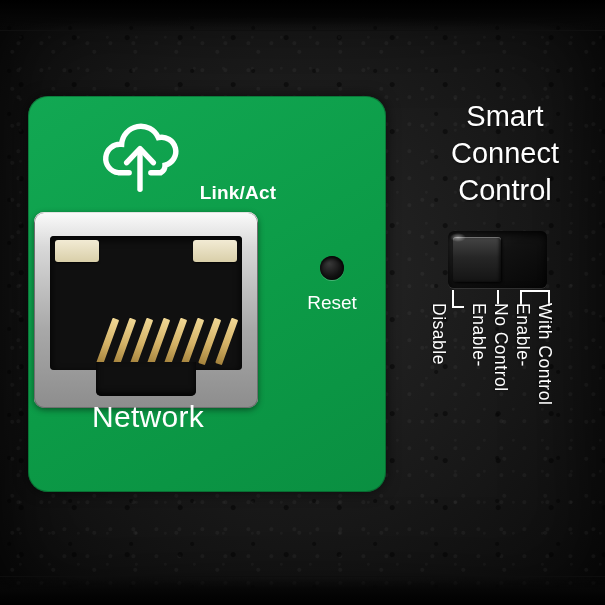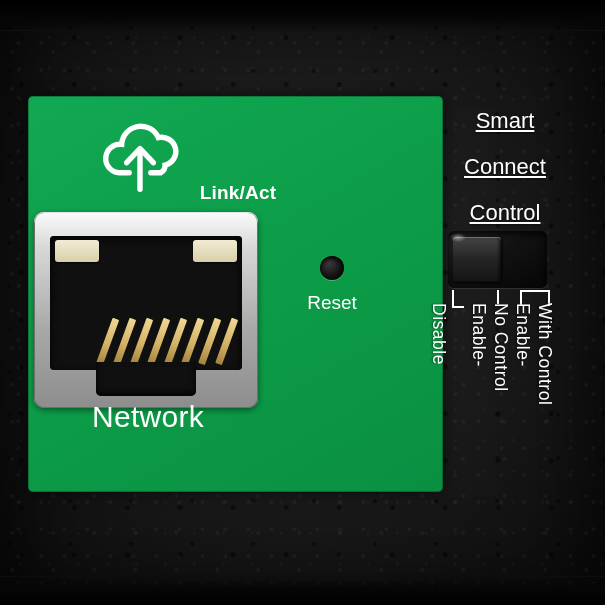--- a/index.html
+++ b/index.html
@@ -25,21 +25,21 @@
     border-bottom:1px solid rgba(255,255,255,.06);
   }
   .edge-bottom{
     position:absolute;left:0;bottom:0;width:605px;height:28px;
     background:linear-gradient(0deg,#000 0%,#060606 55%,rgba(0,0,0,0) 100%);
     border-top:1px solid rgba(255,255,255,.05);
   }
 
   
   .green-module{
-    position:absolute;left:28px;top:96px;width:415px;height:396px;border-radius:5px;
+    position:absolute;left:28px;top:96px;width:358px;height:396px;border-radius:20px;
     background:linear-gradient(150deg,#12a853 0%,#0c9b47 55%,#0a8f41 100%);
     box-shadow:inset 0 0 0 1px rgba(0,0,0,.25), 0 0 14px rgba(0,0,0,.6);
   }
   .cloud{position:absolute;left:62px;top:12px;width:100px;height:86px;}
   .linkact{
     position:absolute;left:140px;top:86px;width:140px;text-align:center;
     color:#fff;font-size:19px;font-weight:700;letter-spacing:.2px;
   }
   .rj45{
     position:absolute;left:6px;top:116px;width:224px;height:196px;border-radius:10px;
@@ -80,23 +80,22 @@
     color:#fff;font-size:19px;font-weight:400;
   }
   .network-label{
     position:absolute;left:20px;top:304px;width:200px;text-align:center;
     color:#fff;font-size:30px;font-weight:400;letter-spacing:.3px;
   }
 
   
   .sc-title{
     position:absolute;left:412px;top:98px;width:186px;text-align:center;
-    color:#fff;font-size:22px;line-height:46px;font-weight:400;white-space:pre-line;
+    color:#fff;font-size:29px;line-height:37px;font-weight:400;white-space:pre-line;
     text-shadow:0 1px 2px rgba(0,0,0,.6);
-    text-decoration:underline;
   }
   .switch{
     position:absolute;left:448px;top:231px;width:99px;height:57px;border-radius:6px;
     background:linear-gradient(150deg,#2e2e2e 0%,#121212 45%,#060606 100%);
     box-shadow:inset 0 3px 8px #000, 0 1px 0 rgba(255,255,255,.1);
   }
   .switch::after{
     content:"";position:absolute;left:2px;top:2px;width:16px;height:9px;border-radius:50%;
     background:radial-gradient(ellipse, rgba(255,255,255,.45), transparent 70%);
   }

